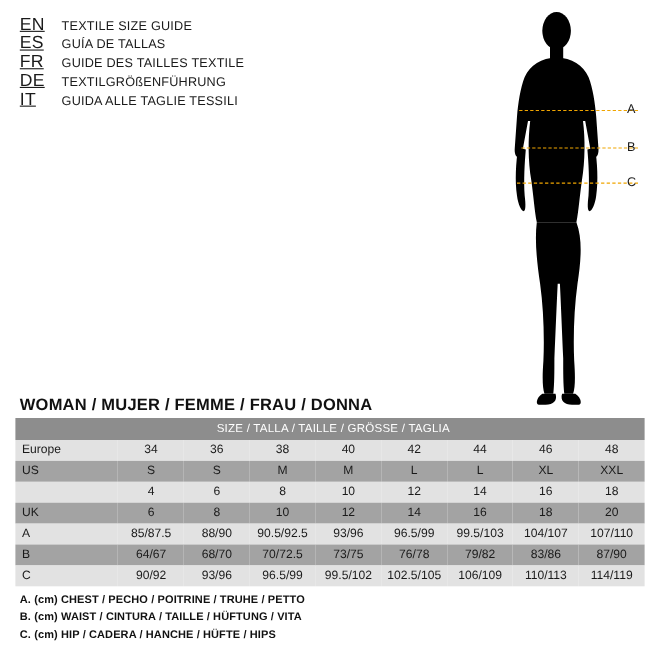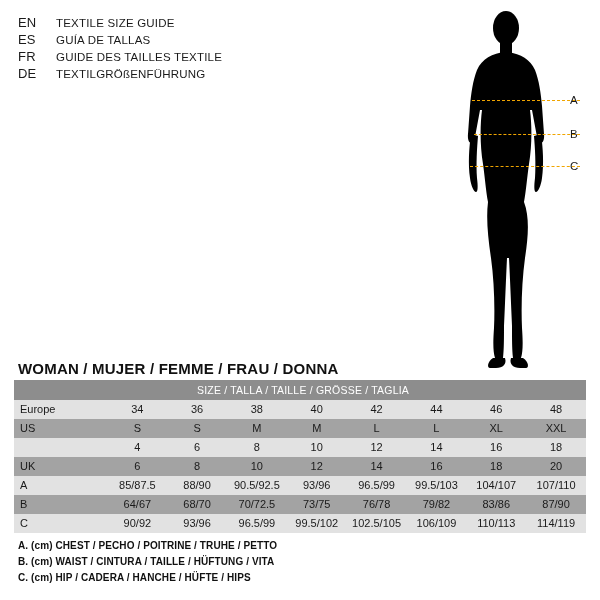--- a/index.html
+++ b/index.html
@@ -28,23 +28,24 @@
     width: 300px;
   }
   .lang-row {
     display: flex;
     align-items: baseline;
     height: 17px;
     line-height: 17px;
   }
   .lang-code {
     width: 38px;
-    font-size: 13px;
+    font-size: 16px;
     letter-spacing: 0.2px;
     color: #1a1a1a;
+    text-decoration: underline;
   }
   .lang-text {
     font-size: 11.5px;
     letter-spacing: 0.2px;
     color: #1a1a1a;
   }
 
   
   .figure-wrap {
     position: absolute;
@@ -152,20 +153,24 @@
       <span class="lang-code">ES</span>
       <span class="lang-text">GUÍA DE TALLAS</span>
     </div>
     <div class="lang-row">
       <span class="lang-code">FR</span>
       <span class="lang-text">GUIDE DES TAILLES TEXTILE</span>
     </div>
     <div class="lang-row">
       <span class="lang-code">DE</span>
       <span class="lang-text">TEXTILGRÖßENFÜHRUNG</span>
+    </div>
+    <div class="lang-row">
+      <span class="lang-code">IT</span>
+      <span class="lang-text">GUIDA ALLE TAGLIE TESSILI</span>
     </div>
   </div>
 
   <div class="figure-wrap">
     <svg class="figure-svg" width="165" height="370" viewBox="0 0 165 370">
       <g fill="#000000">
 
         <ellipse cx="76" cy="22" rx="13" ry="17"></ellipse>
 
         <path d="M70 36 h12 v14 h-12 z"></path>

